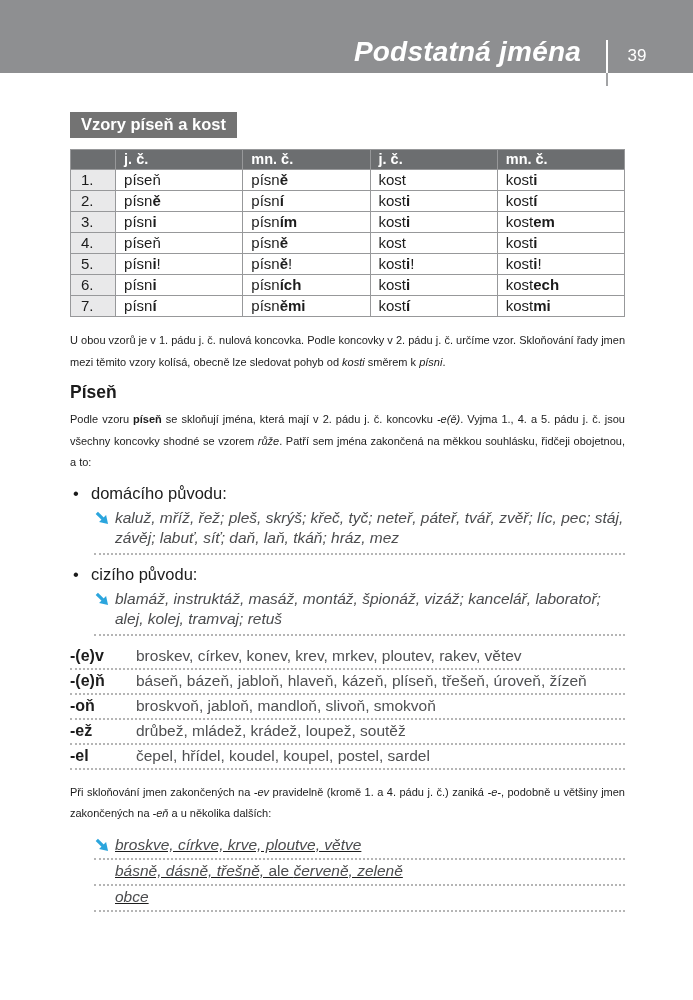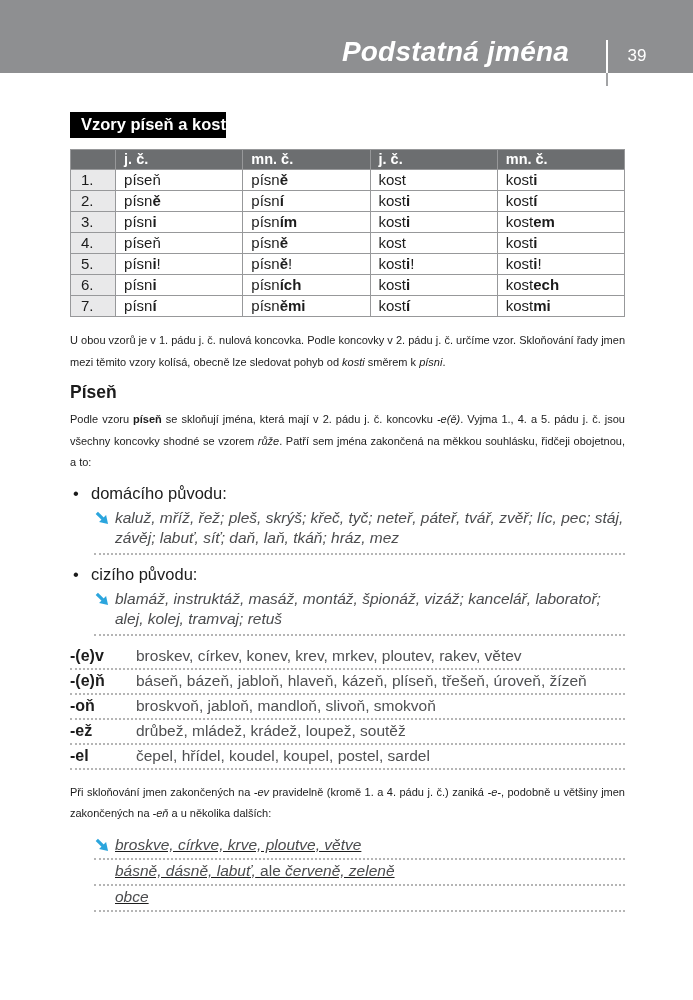--- a/index.html
+++ b/index.html
@@ -4,34 +4,34 @@
 <style>
   * { margin:0; padding:0; box-sizing:border-box; }
   html,body { background:#ffffff; }
   .page {
     position:relative; width:693px; height:1000px; overflow:hidden;
     background:#ffffff; font-family:"Liberation Sans", sans-serif; color:#1c1c1c;
   }
   
   .topbar { position:relative; height:73px; background:#8e8f91; }
   .topbar .title {
-    position:absolute; right:124px; top:36px;
+    position:absolute; right:112px; top:36px;
     color:#ffffff; font-size:28px; font-weight:bold; font-style:italic; letter-spacing:0.2px;
   }
   .topbar .vdiv { position:absolute; left:606px; top:40px; width:2px; height:33px; background:#ffffff; }
   .vdiv-tail { position:absolute; left:606px; top:73px; width:2px; height:13px; background:#a2a3a5; }
   .topbar .pagenum {
     position:absolute; left:608px; top:46px; width:58px; text-align:center;
     color:#ffffff; font-size:17px;
   }
   
   .content { padding:39px 68px 0 70px; }
   .section-label {
-    display:inline-block; background:#000000; color:#ffffff;
-    font-weight:bold; font-size:16.5px; padding:3px 0 4px 11px; margin-bottom:11px;
+    display:inline-block; background:#737373; color:#ffffff;
+    font-weight:bold; font-size:16.5px; padding:3px 11px 4px 11px; margin-bottom:11px;
   }
   
   table.decl { width:555px; border-collapse:collapse; margin-bottom:13px; font-size:15px; }
   table.decl th, table.decl td { border:1px solid #97989a; padding:1px 8px 2px; text-align:left; height:19px; }
   table.decl th { background:#6c6e70; color:#ffffff; font-weight:bold; font-size:14.5px; }
   table.decl td { background:#ffffff; }
   table.decl td.num { background:#e9e9ea; width:45px; padding-left:10px; }
   table.decl col.c-num { width:45px; }
   table.decl col.c-w { width:127px; }
   
@@ -233,21 +233,21 @@
               <path d="M15 15 L5.4 12.9 L12.9 5.4 Z" fill="#2ba5dd"></path>
             </svg></span>
           <span class="ex-text"><i>broskve, církve, krve, ploutve, větve</i></span>
         </div>
 
         <div class="example-line i1">
           <span class="arrow-wrap"><svg width="15" height="15" viewBox="0 0 16 16">
               <path d="M3 3 L9.5 9.5" stroke="#2ba5dd" stroke-width="3.4"></path>
               <path d="M15 15 L5.4 12.9 L12.9 5.4 Z" fill="#2ba5dd"></path>
             </svg></span>
-          <span class="ex-text"><i>básně, dásně, labuť,</i> ale <i>červeně, zeleně</i></span>
+          <span class="ex-text"><i>básně, dásně, třešně,</i> ale <i>červeně, zeleně</i></span>
         </div>
 
         <div class="example-line i2">
           <span class="arrow-wrap"><svg width="15" height="15" viewBox="0 0 16 16">
               <path d="M3 3 L9.5 9.5" stroke="#2ba5dd" stroke-width="3.4"></path>
               <path d="M15 15 L5.4 12.9 L12.9 5.4 Z" fill="#2ba5dd"></path>
             </svg></span>
           <span class="ex-text"><i>obce</i></span>
         </div>
       </div>

